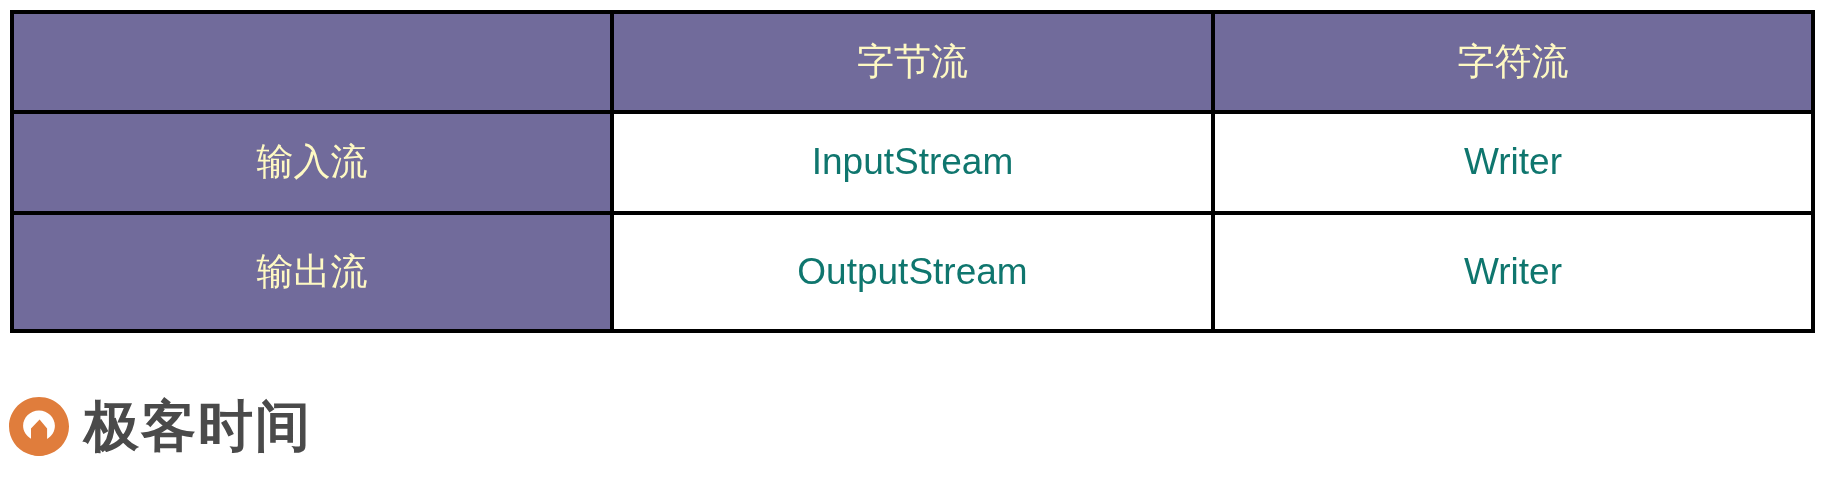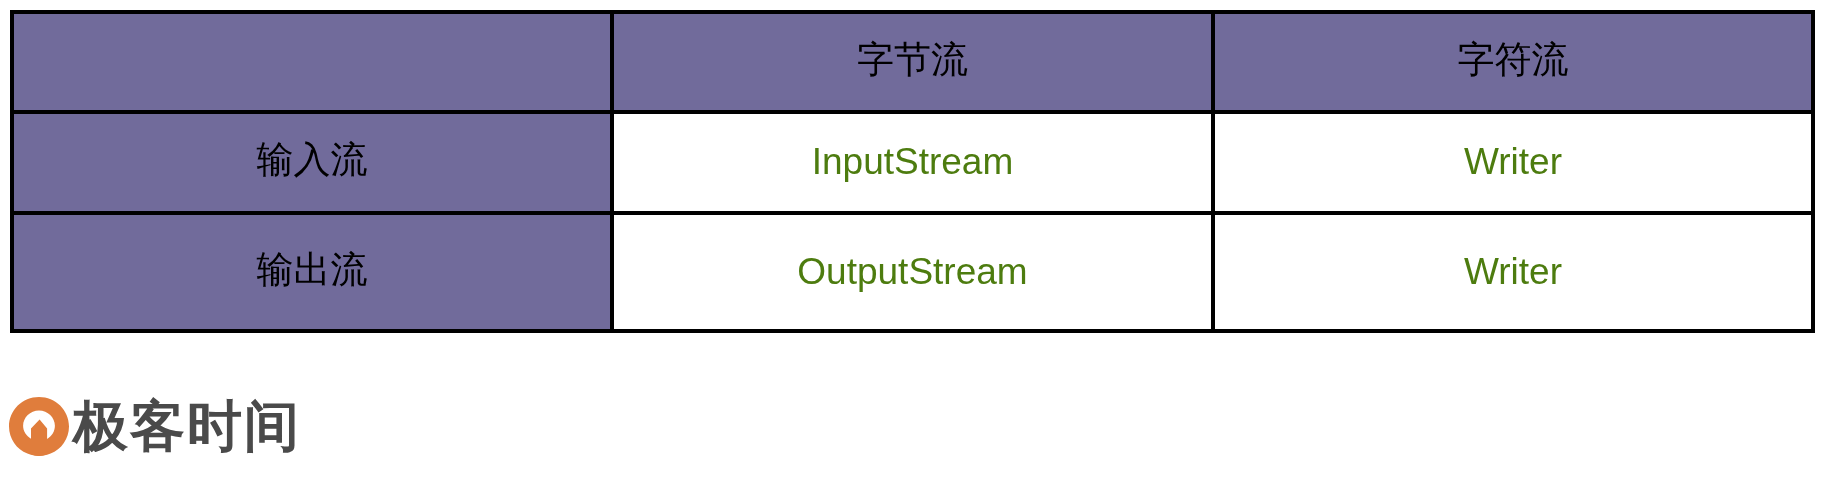--- a/index.html
+++ b/index.html
@@ -47,45 +47,44 @@
     text-align: center;
     vertical-align: middle;
     font-size: 37px;
     font-weight: 400;
     line-height: 1.2;
     box-sizing: border-box;
   }
 
   td.purple {
     background: #716b9b;
-    color: #000000;
-    font-family: Liberation Mono, monospace;
+    color: #fef9c3;
   }
 
   td.plain {
     background: #ffffff;
-    color: #4d7c0f;
+    color: #0f766e;
   }
 
   tr.header-row td { height: 100px; }
   tr.body-row td   { height: 101px; }
   tr.body-row.last td { height: 118px; }
 
   td.corner {
     background: #716b9b;
   }
 
   
   .logo {
     position: absolute;
     left: 8px;
     top: 393px;
     display: flex;
     align-items: center;
-    gap: 3px;
+    gap: 14px;
     height: 70px;
   }
 
   .logo-mark {
     width: 62px;
     height: 66px;
     flex: 0 0 auto;
     display: block;
   }
 

